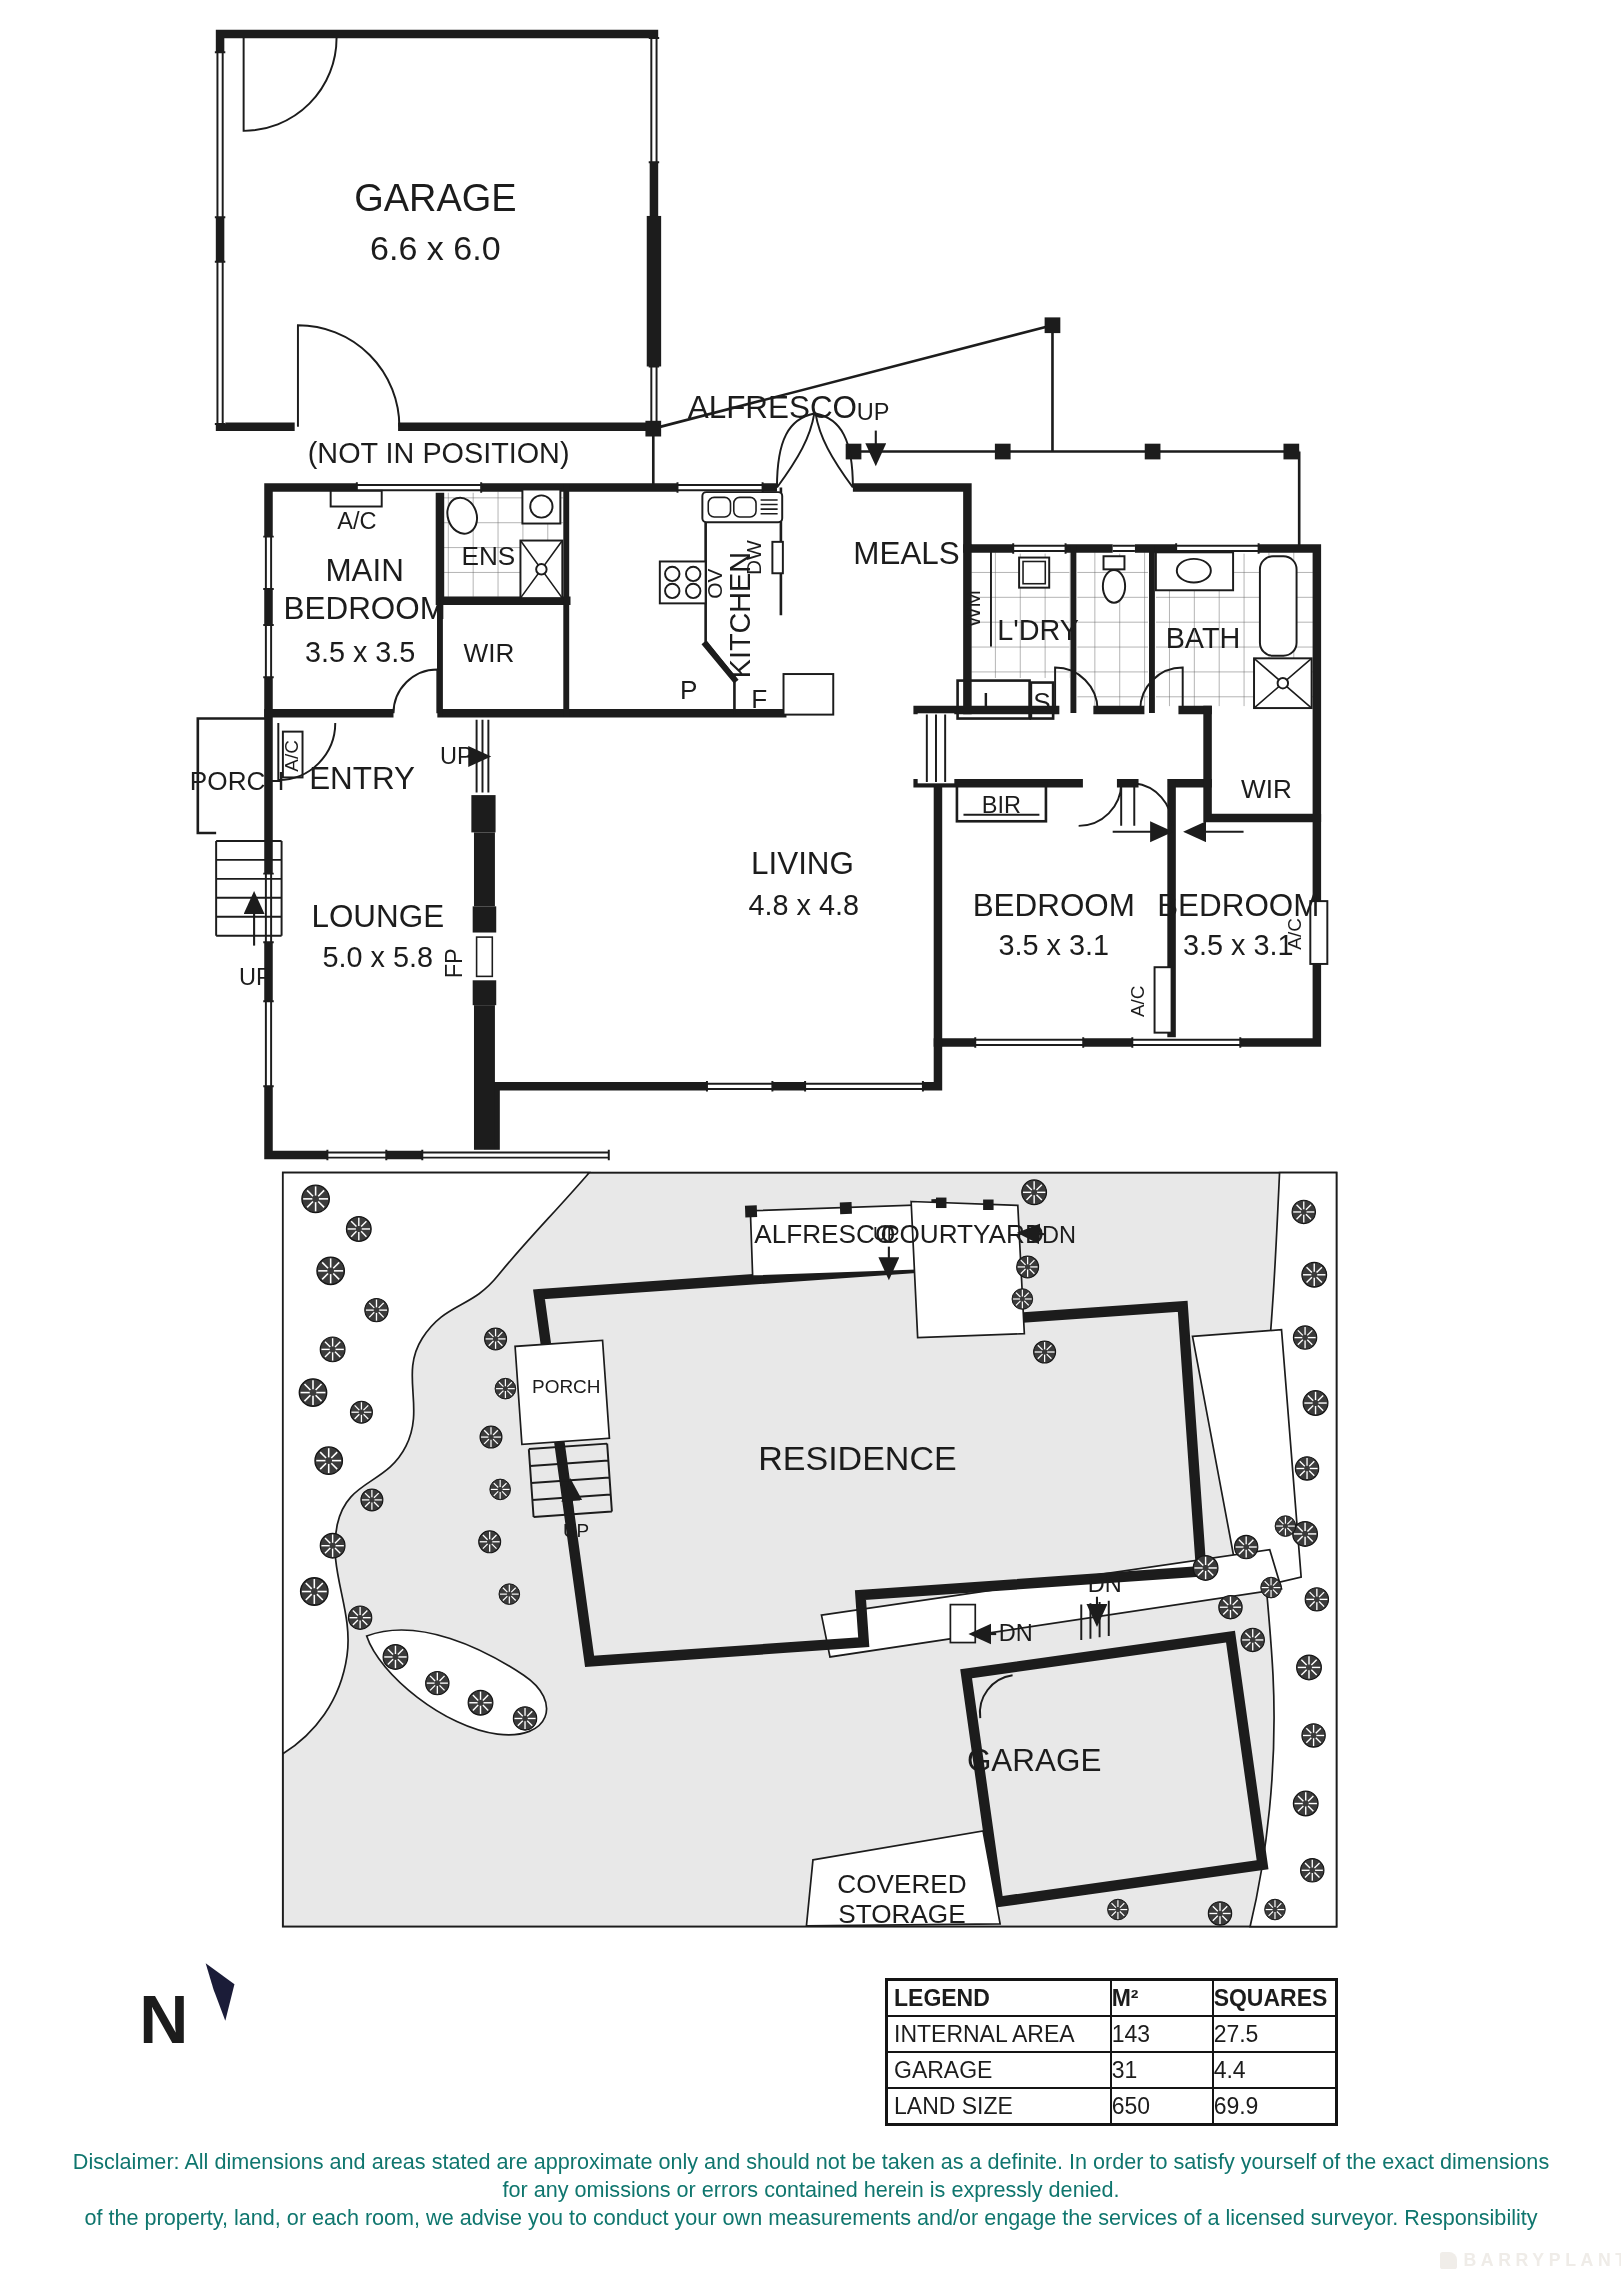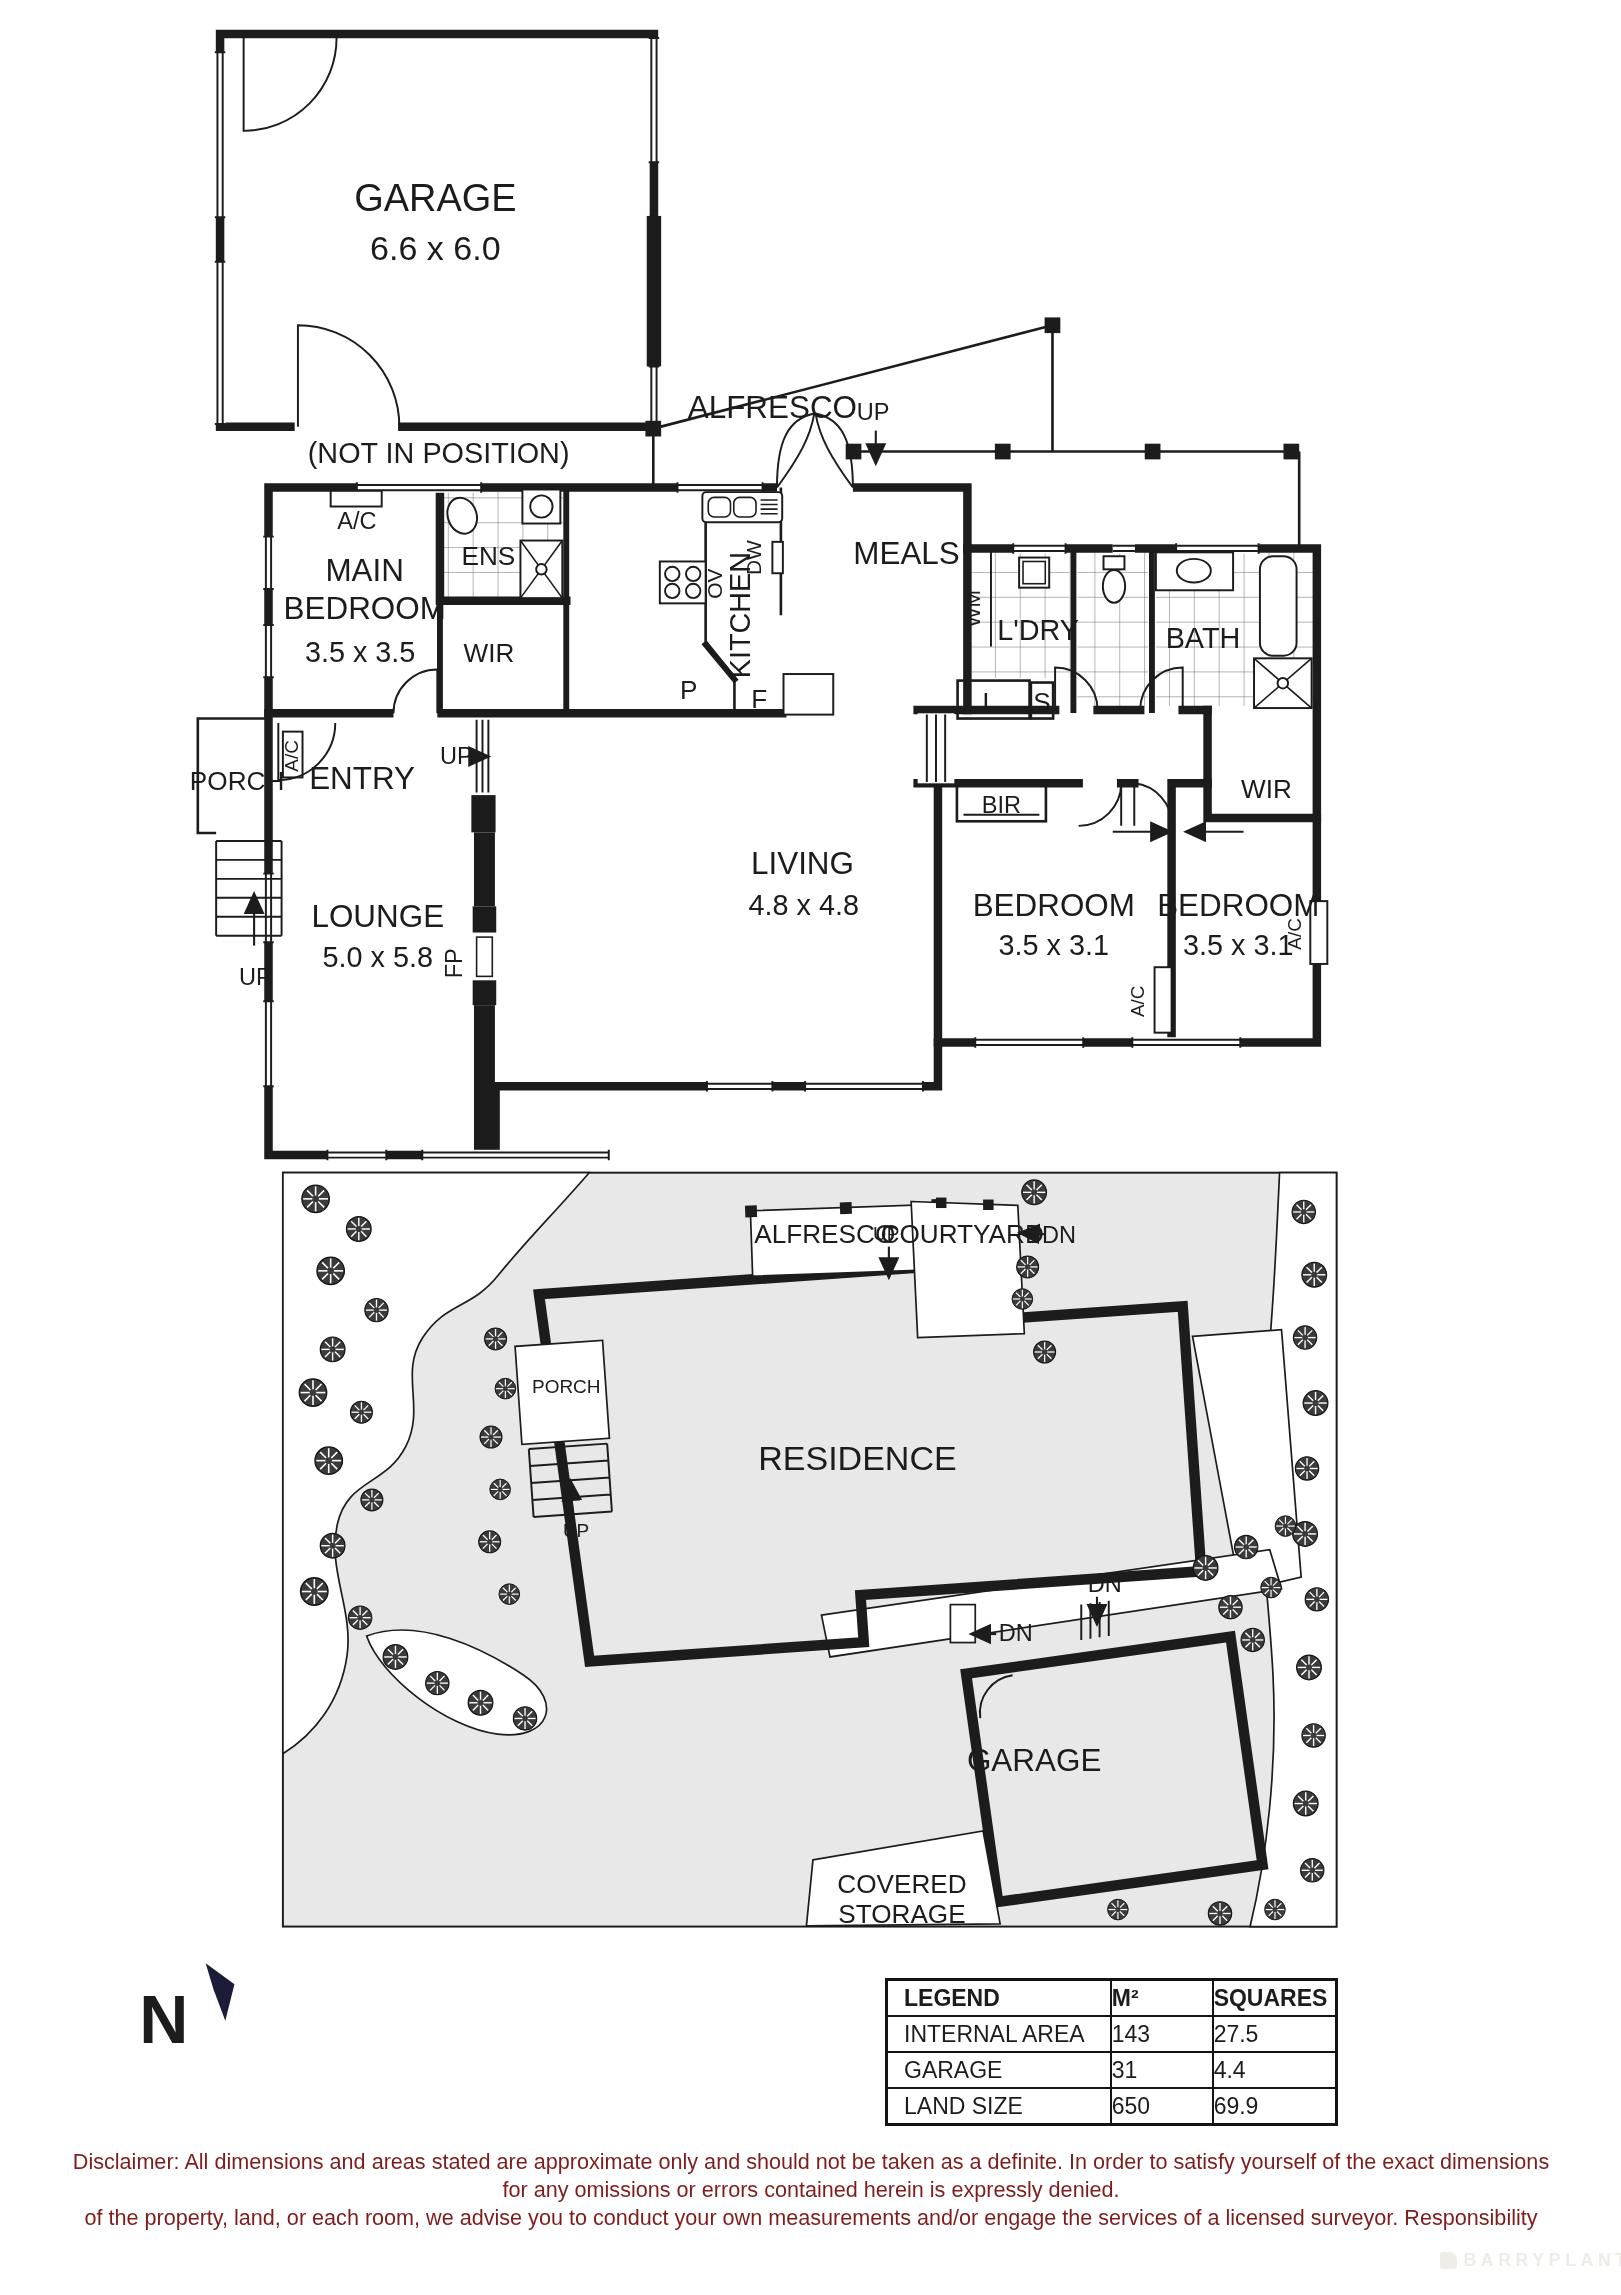--- a/index.html
+++ b/index.html
@@ -13,26 +13,26 @@
   .wall16{stroke:#1c1c1c;stroke-width:16;fill:none;stroke-linejoin:miter}
   .thin{stroke:#1c1c1c;stroke-width:4;fill:none}
   .thin3{stroke:#1c1c1c;stroke-width:3;fill:none}
   .thin2{stroke:#1c1c1c;stroke-width:2.4;fill:none}
   .fix{stroke:#1c1c1c;stroke-width:3;fill:#fff}
   .blk{fill:#1c1c1c;stroke:none}
   .wht{fill:#fff;stroke:none}
   .site-white{fill:#fff;stroke:#1c1c1c;stroke-width:2.6}
   .arrow{stroke:#1c1c1c;stroke-width:3.2;fill:none;marker-end:url(#arr)}
   #legend-table{position:absolute;left:885px;top:1978px;width:453px;border-collapse:collapse;font-size:23px;}
-  #legend-table td,#legend-table th{border:2px solid #141414;height:34px;padding:0 0 0 16px;text-align:left;}
+  #legend-table td,#legend-table th{border:2px solid #141414;height:34px;padding:0 0 0 6px;text-align:left;}
   #legend-table th{font-weight:bold;}
   #legend-table td.num,#legend-table th.num{text-align:left;padding:0;}
   #legend-table{border:3.3px solid #141414;}
   #legend-table col.c1{width:226px}#legend-table col.c2{width:103px}#legend-table col.c3{width:124px}
-  #disclaimer{position:absolute;left:0;top:2148px;width:1622px;text-align:center;font-size:21.6px;line-height:1.30;color:#7f1d1d;}
+  #disclaimer{position:absolute;left:0;top:2148px;width:1622px;text-align:center;font-size:21.6px;line-height:1.30;color:#0f766e;}
   #watermark{position:absolute;left:1440px;top:2250px;display:flex;align-items:center;gap:6.5px;color:#efece8;font-weight:bold;font-size:17.7px;letter-spacing:4.6px;}
   #watermark .wm-logo{width:17px;height:17px;background:#f0ede9;border-radius:2.6px 7.9px 2.6px 2.6px;}
 </style>
 </head>
 <body>
 
 <svg width="1622" height="2295" viewBox="0 0 2478 3507">
 <defs>
   <pattern id="tiles" patternUnits="userSpaceOnUse" width="38" height="38">
     <path d="M38,0 L0,0 0,38" fill="none" stroke="#5a5a5a" stroke-width="1.4"></path>

